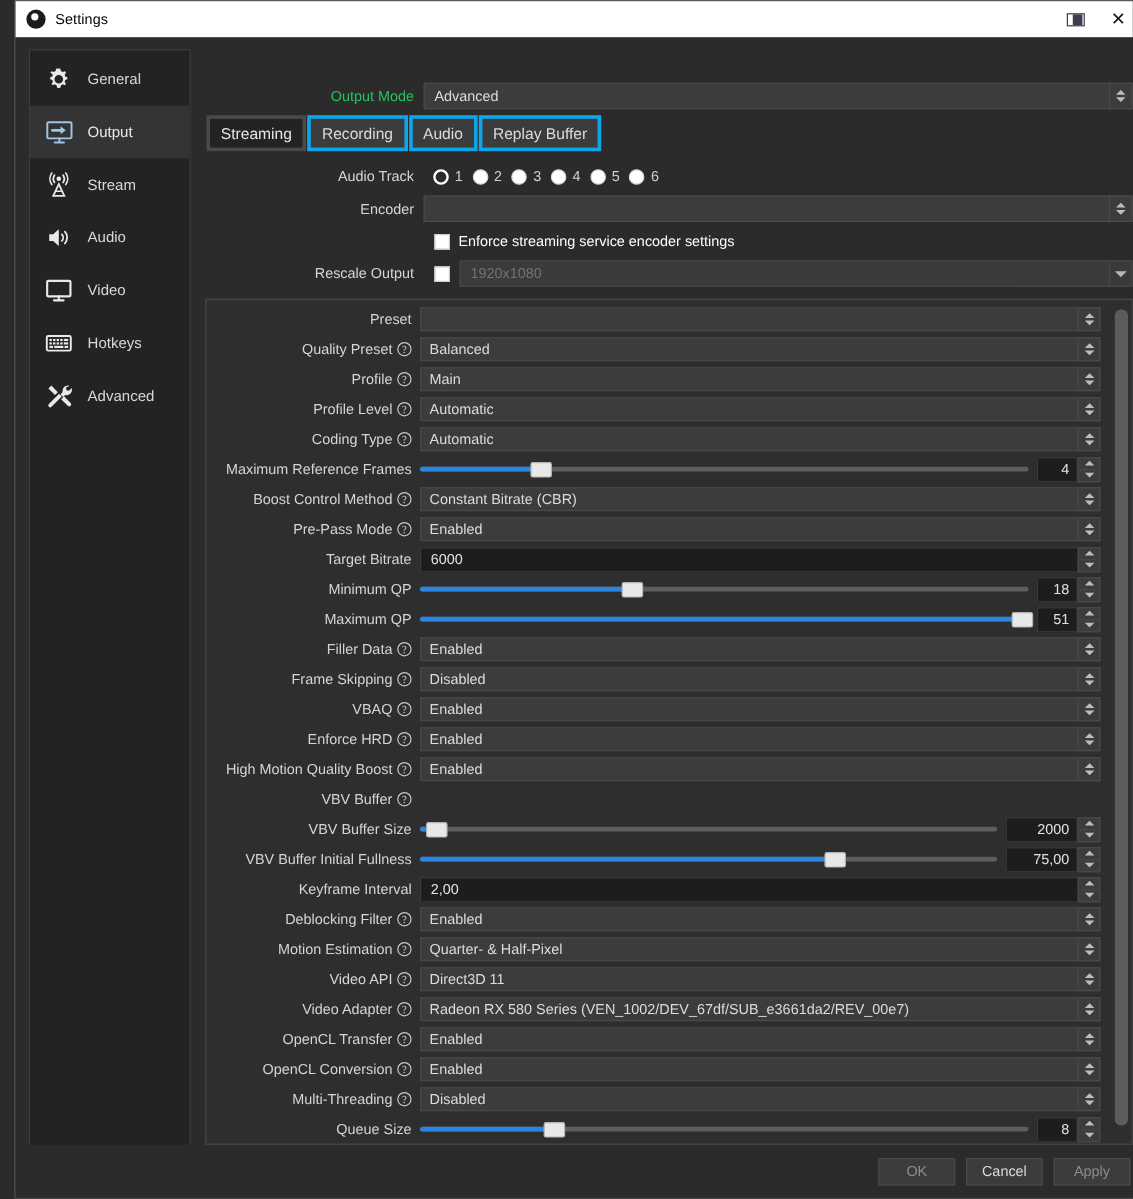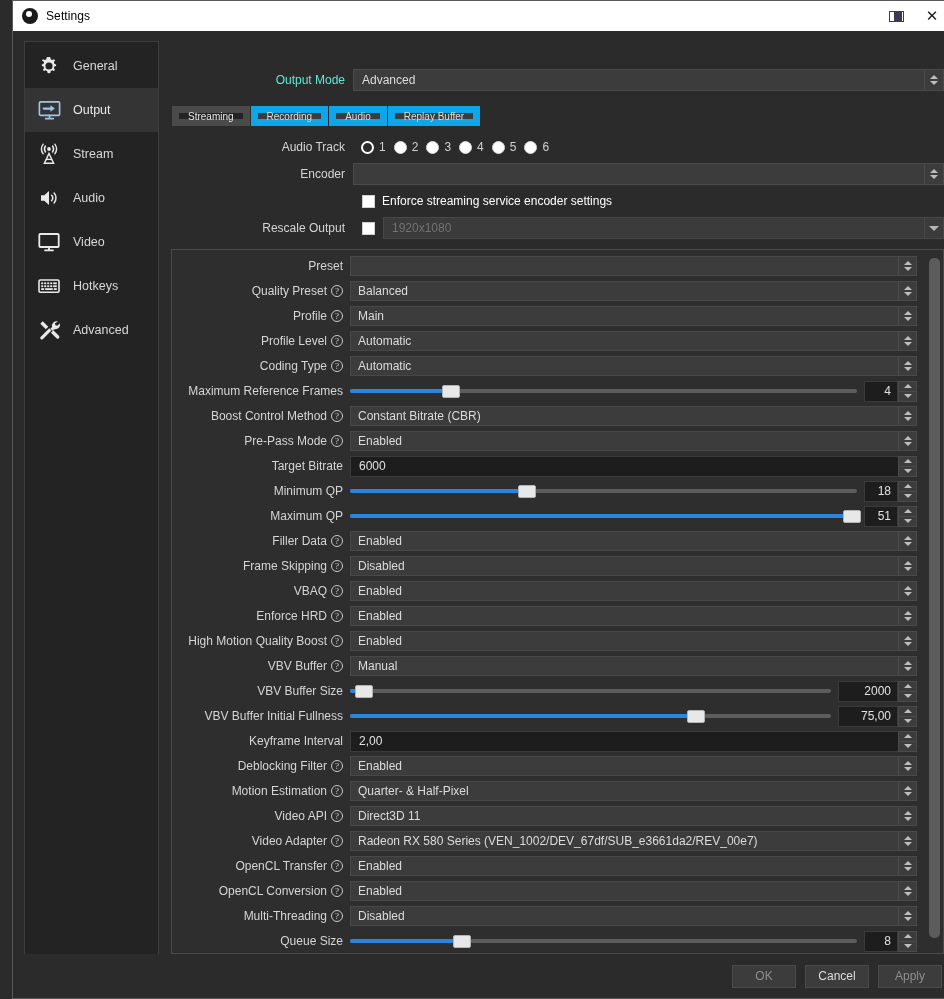--- a/index.html
+++ b/index.html
@@ -120,21 +120,21 @@
 
   
   .outputmode-row {
     display: flex; align-items: center;
     height: 22px;
     margin-top: 28px;
     margin-bottom: 13px;
   }
   .outputmode-label {
     width: 182px; text-align: right;
-    font-size: 12px; color: #5eead4;
+    font-size: 12px; color: #22c55e;
     padding-right: 8px;
   }
 
   
   .combo {
     flex: 1 1 auto;
     height: 22px;
     background: #3c3c3c;
     border: 1px solid #4a4a4a;
     display: flex; align-items: center;
@@ -167,26 +167,26 @@
   .chev.big.down { border-left-width: 5px; border-right-width: 5px; border-top-width: 5px; }
 
   
   .tabs {
     display: flex; align-items: flex-end;
     height: 22px;
     margin-left: 1px;
     margin-bottom: 10px;
   }
   .tab {
-    height: 20px;
+    height: 30px;
     padding: 0 9px;
     display: flex; align-items: center;
-    font-size: 10px; color: #dcdcdc;
+    font-size: 13px; color: #dcdcdc;
     background: #3c3c3c;
-    border: 7px solid #0ea5e9;
+    border: 3px solid #0ea5e9;
     margin-right: 1px;
     cursor: pointer;
   }
   .tab.active {
     background: #232323;
     color: #e6e6e6;
     border-color: #4a4a4a;
   }
 
   
@@ -850,29 +850,20 @@
                     <i class="chev down"></i>
                   </span>
                 </div>
               </div>
             </div>
             <div class="grow">
               <div class="glabel">
                 <span>VBV Buffer</span>
                 <span class="help">?</span>
               </div>
-              <div class="gctrl">
-                <div class="gcombo">
-                  <span class="ctext">Manual</span>
-                  <span class="combo-arrow">
-                    <i class="chev up"></i>
-                    <i class="chev down"></i>
-                  </span>
-                </div>
-              </div>
             </div>
             <div class="grow">
               <div class="glabel">
                 <span>VBV Buffer Size</span>
               </div>
               <div class="gctrl">
                 <div class="slider-wrap">
                   <div class="slider">
                     <div class="track"></div>
                     <div class="fill" style="width: 3%;"></div>

